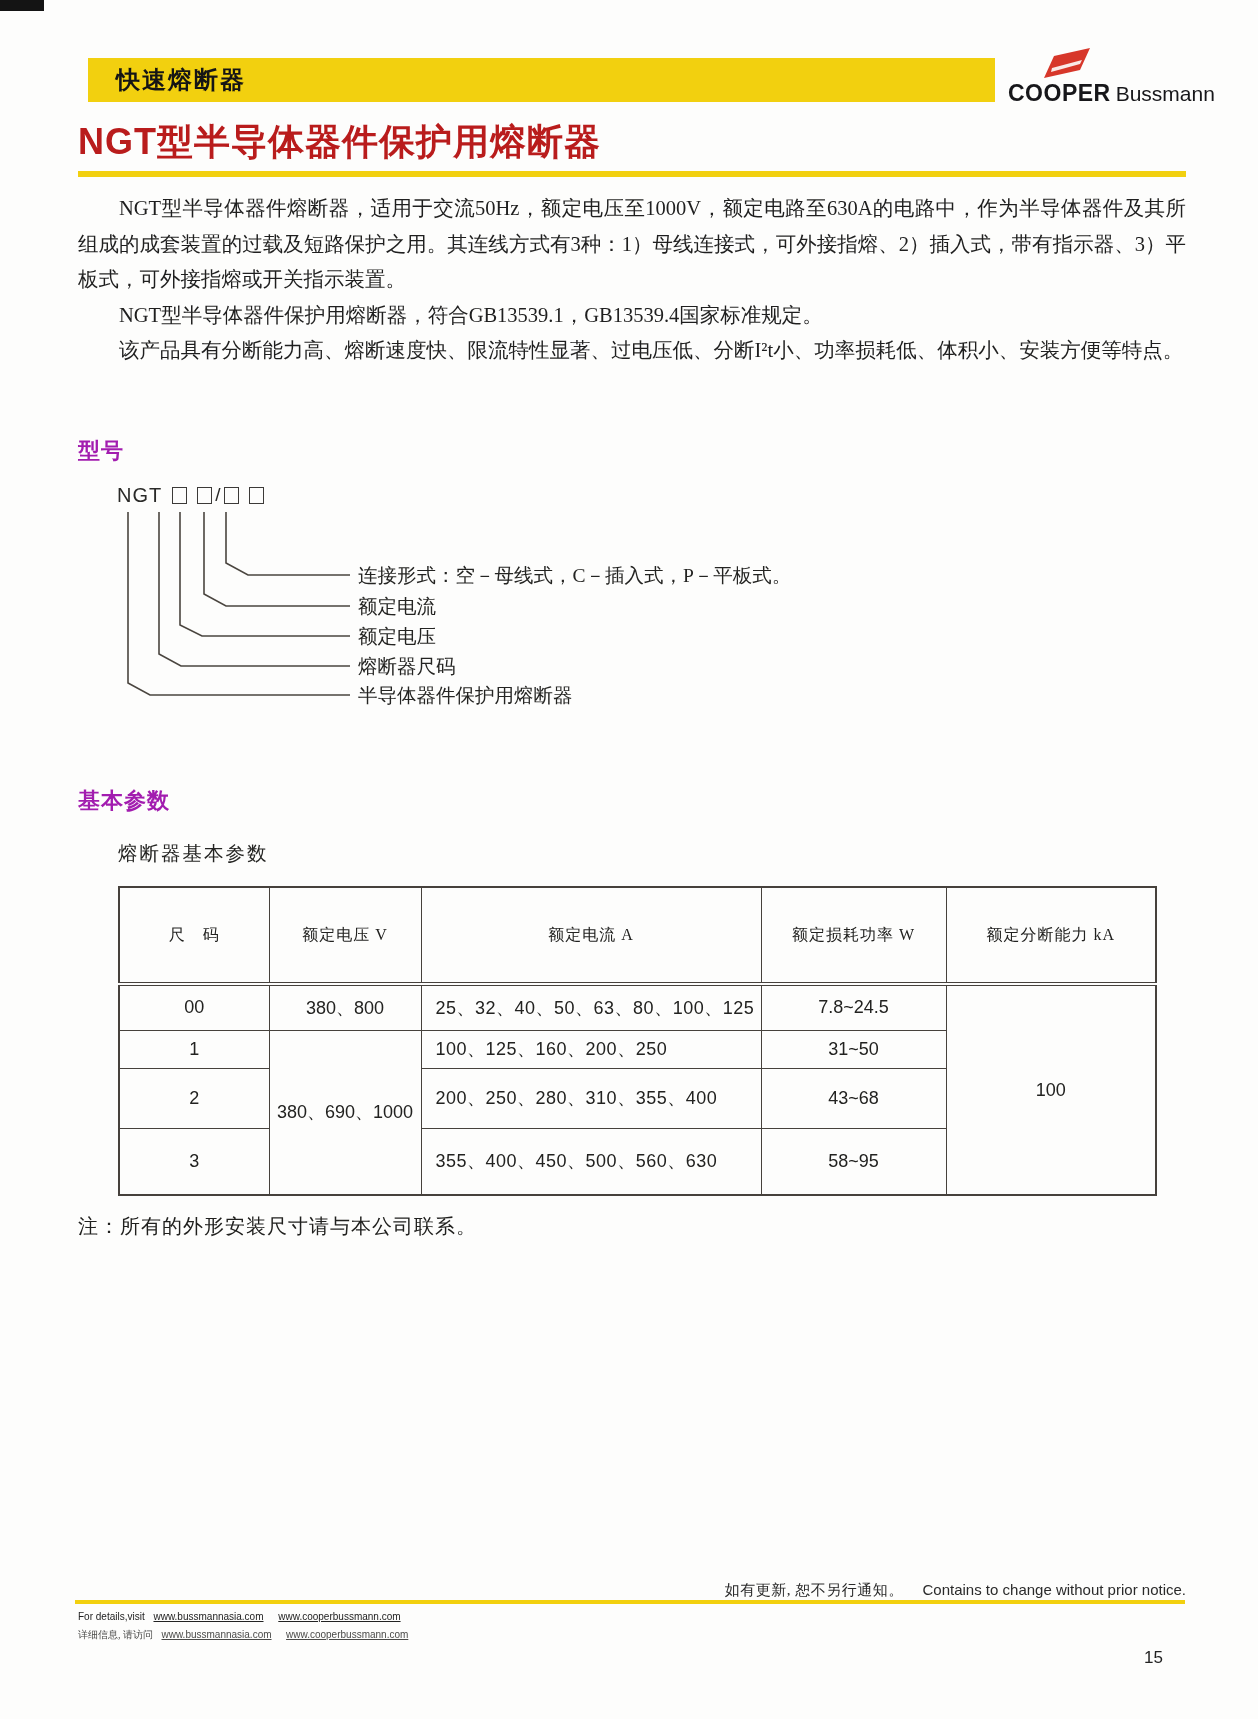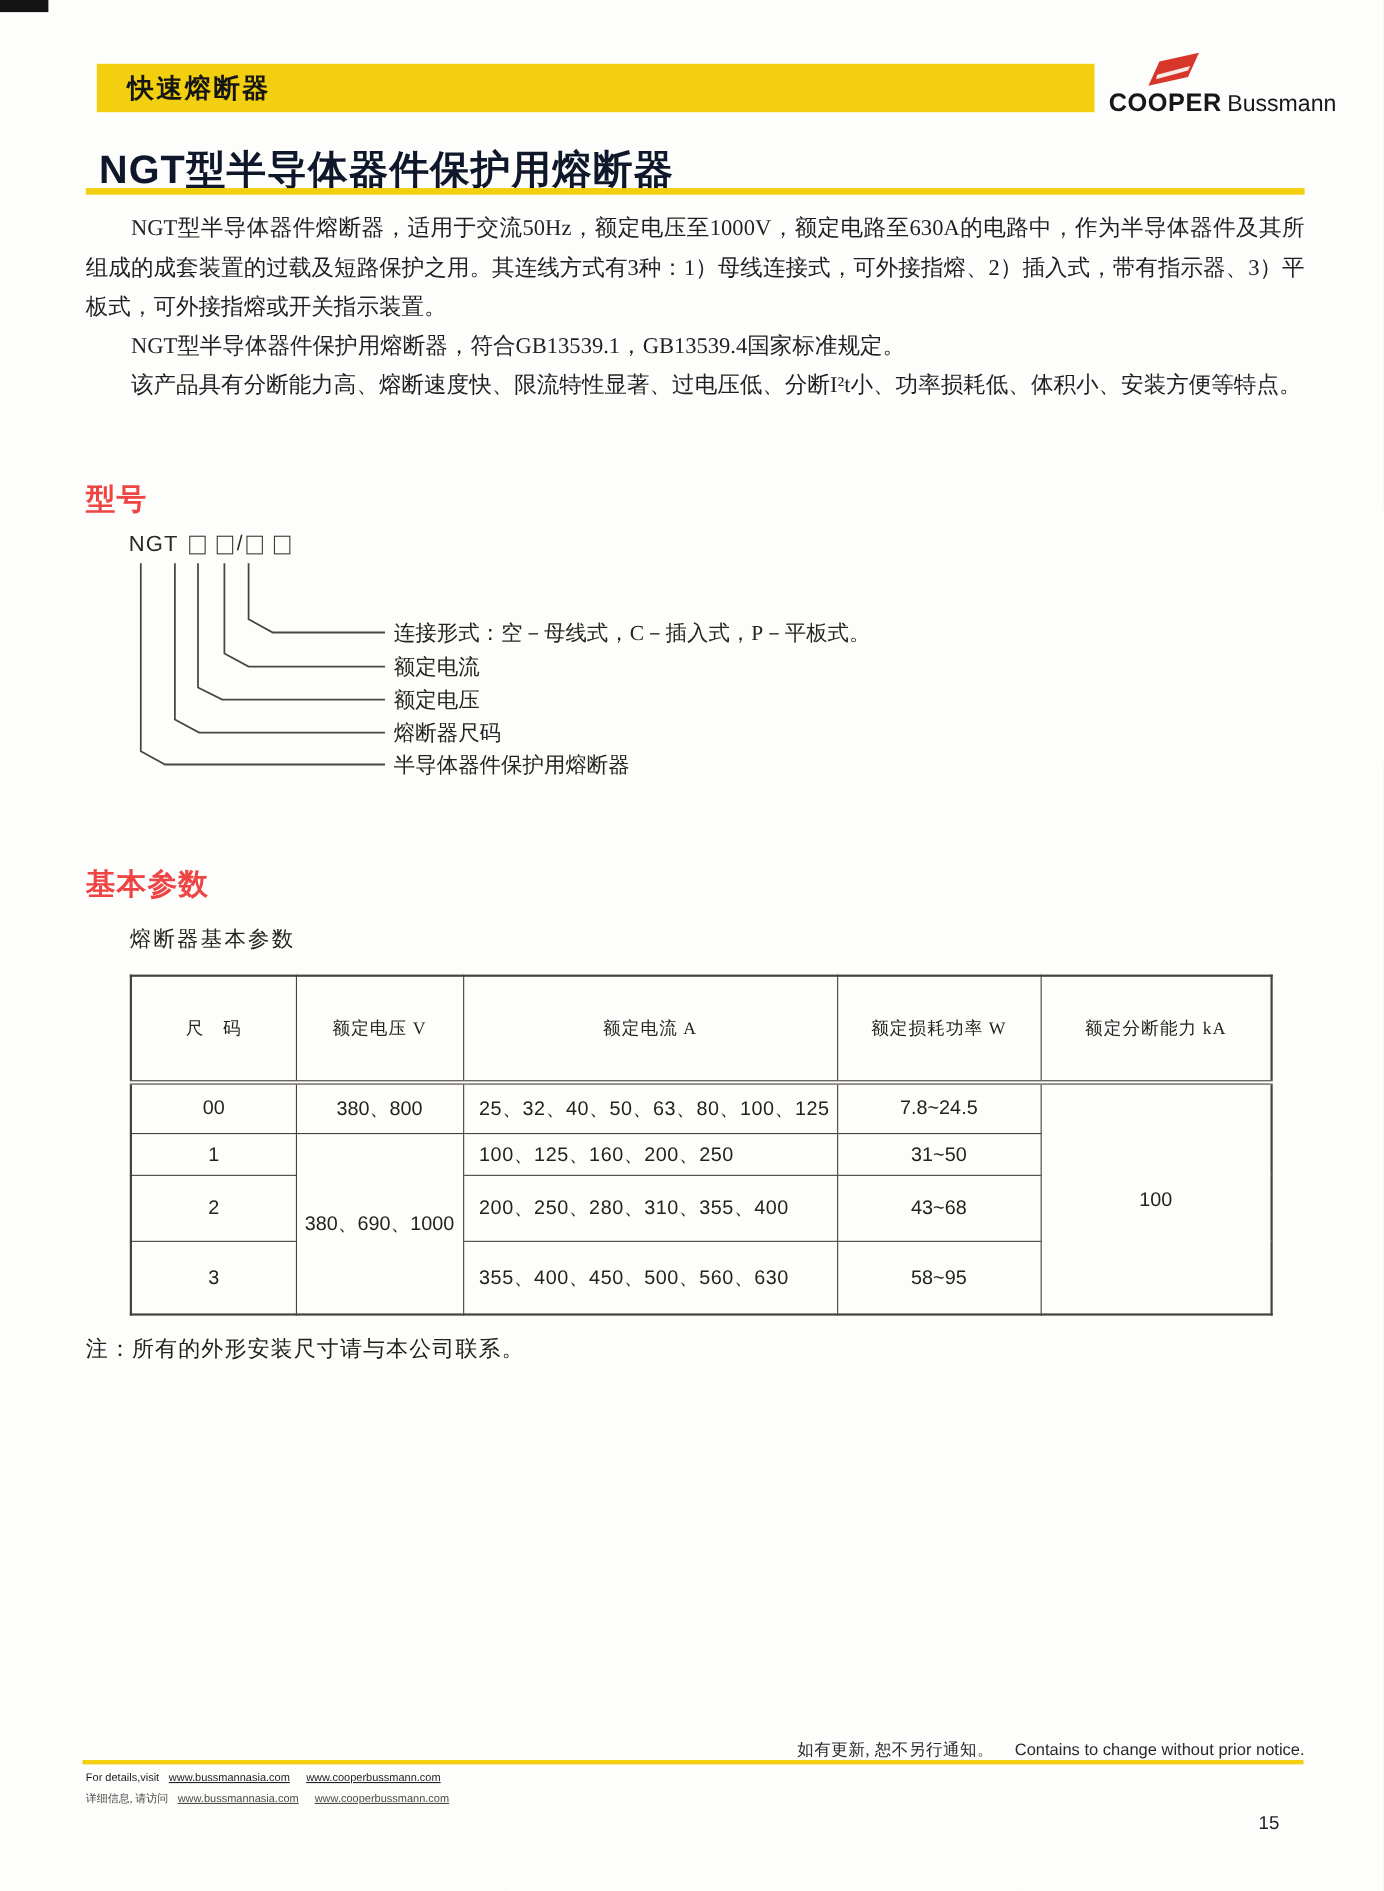--- a/index.html
+++ b/index.html
@@ -27,36 +27,36 @@
   .category-bar .cat-label{
     font-family:var(--sans);font-weight:bold;font-size:24px;color:#151515;
     padding-left:28px;letter-spacing:2px;
   }
   .logo{position:absolute;left:1008px;top:46px;width:185px;height:60px;text-align:center;}
   .logo-flag{position:absolute;left:34px;top:2px;width:50px;height:32px;}
   .logo-text{position:absolute;left:0;top:34px;white-space:nowrap;font-family:var(--sans);}
   .logo-cooper{font-weight:800;font-size:23px;letter-spacing:0.5px;color:#17171a;}
   .logo-bussmann{font-weight:500;font-size:21px;margin-left:5px;color:#17171a;}
   .page-title{
-    position:absolute;left:78px;top:118px;margin:12px;
-    font-family:var(--sans);font-weight:bold;font-size:36px;letter-spacing:1px;color:#0f172a;
+    position:absolute;left:78px;top:118px;margin:0;
+    font-family:var(--sans);font-weight:bold;font-size:36px;letter-spacing:1px;color:#b91c1c;
   }
   .title-rule{position:absolute;left:78px;top:171px;width:1108px;height:6px;background:var(--accent-yellow);}
 
   
   .intro{position:absolute;left:78px;top:191px;width:1108px;}
   .intro p{
     margin:0;text-indent:2em;text-align:justify;
     font-size:20.5px;line-height:35.5px;color:#1f1f1f;
   }
 
   
   .section-heading{
     position:absolute;margin:0;font-family:var(--sans);
-    font-weight:bold;font-size:27px;color:#ef4444;letter-spacing:1px;
+    font-weight:bold;font-size:22px;color:#a21caf;letter-spacing:1px;
   }
   #model-heading{left:78px;top:436px;}
   .code-row{position:absolute;left:117px;top:485px;height:20px;display:flex;align-items:center;}
   .code-prefix{font-family:var(--sans);font-size:20px;color:#2a2a28;letter-spacing:1px;}
   .code-box{
     display:inline-block;width:13px;height:15px;border:1.5px solid #3c3a38;
     margin-left:10px;background:transparent;
   }
   .code-slash{font-family:var(--sans);font-size:19px;margin-left:3px;color:#2a2a28;}
   .code-box.after-slash{margin-left:3px;}

